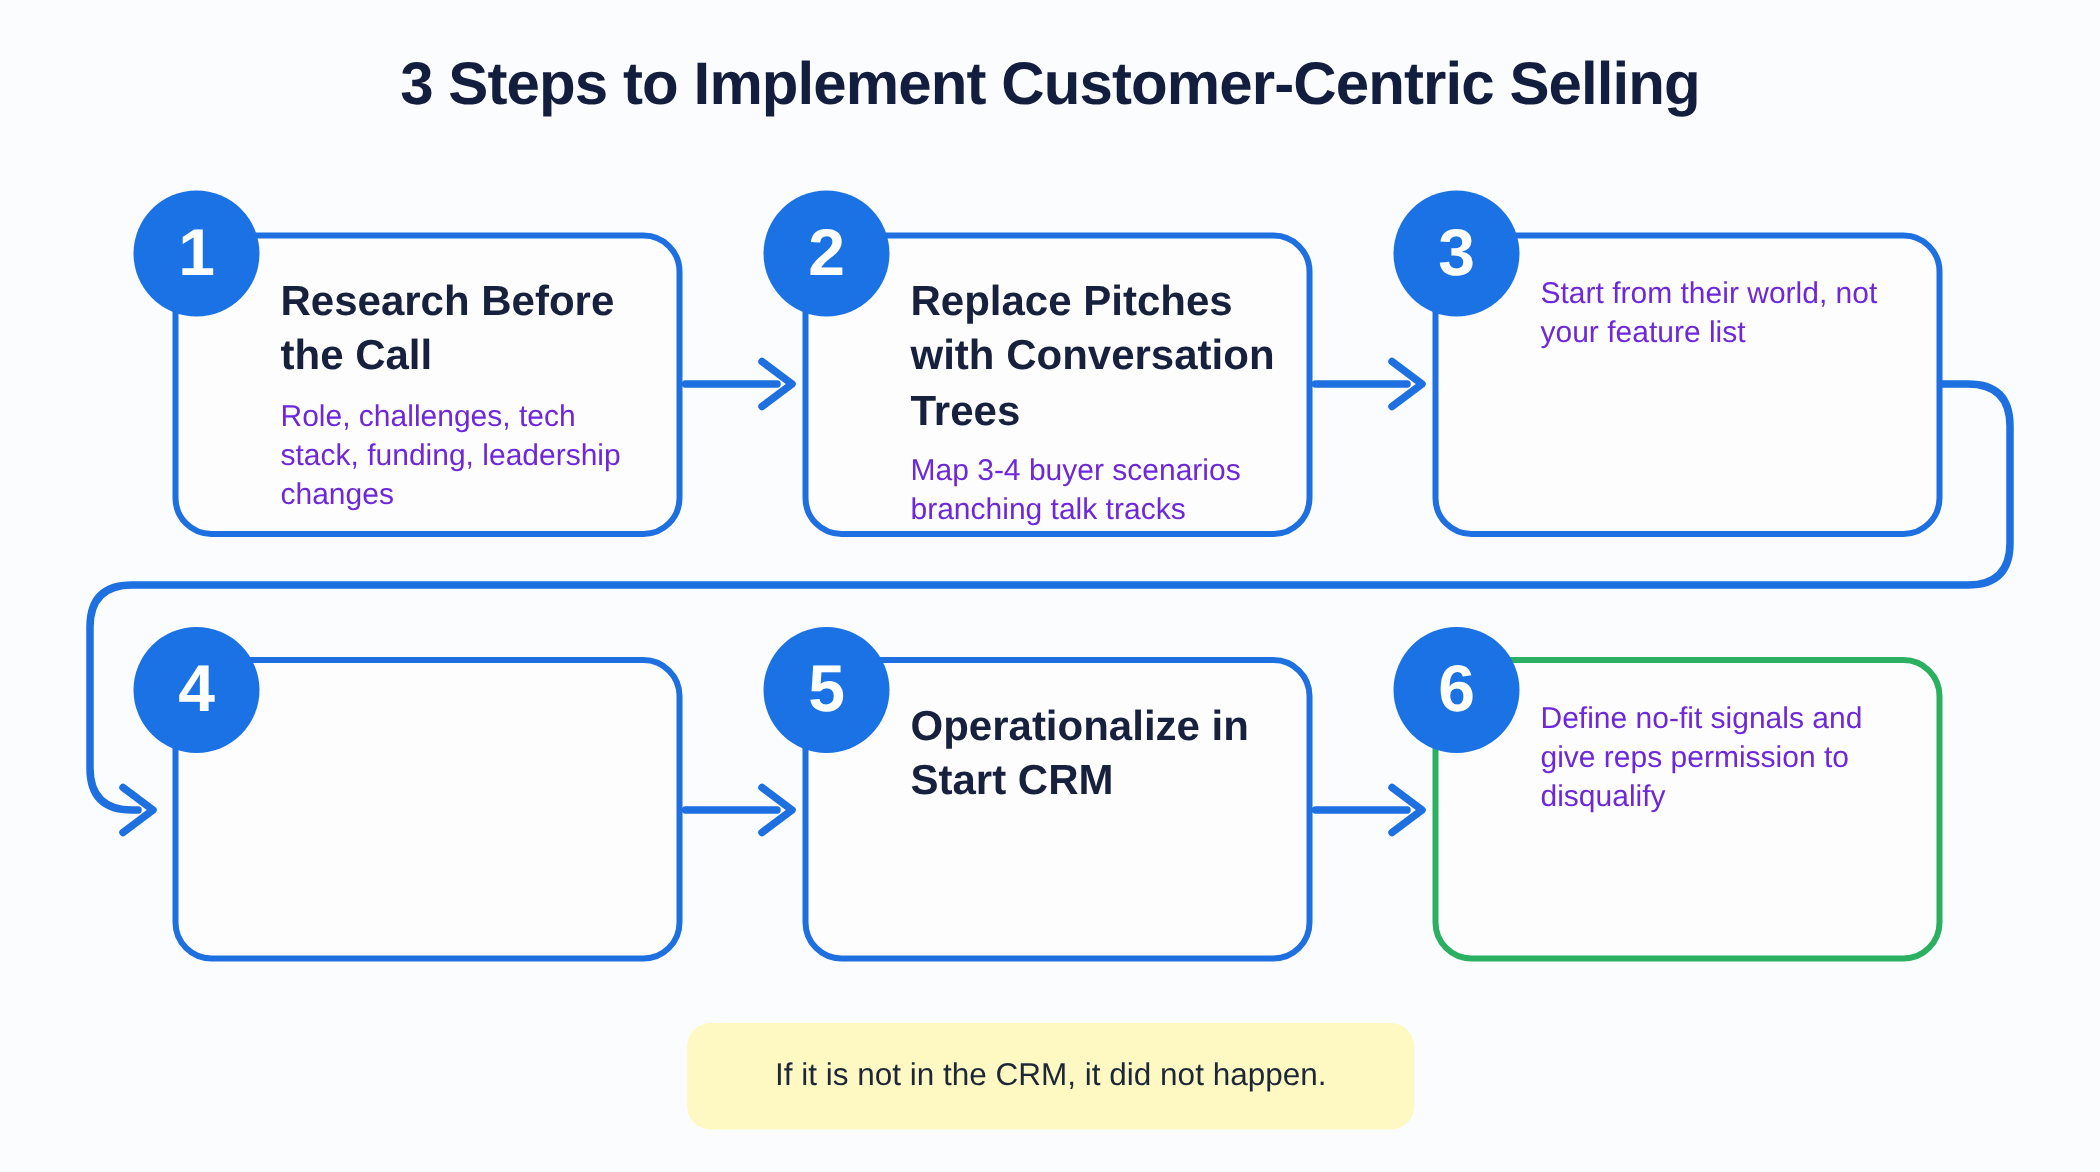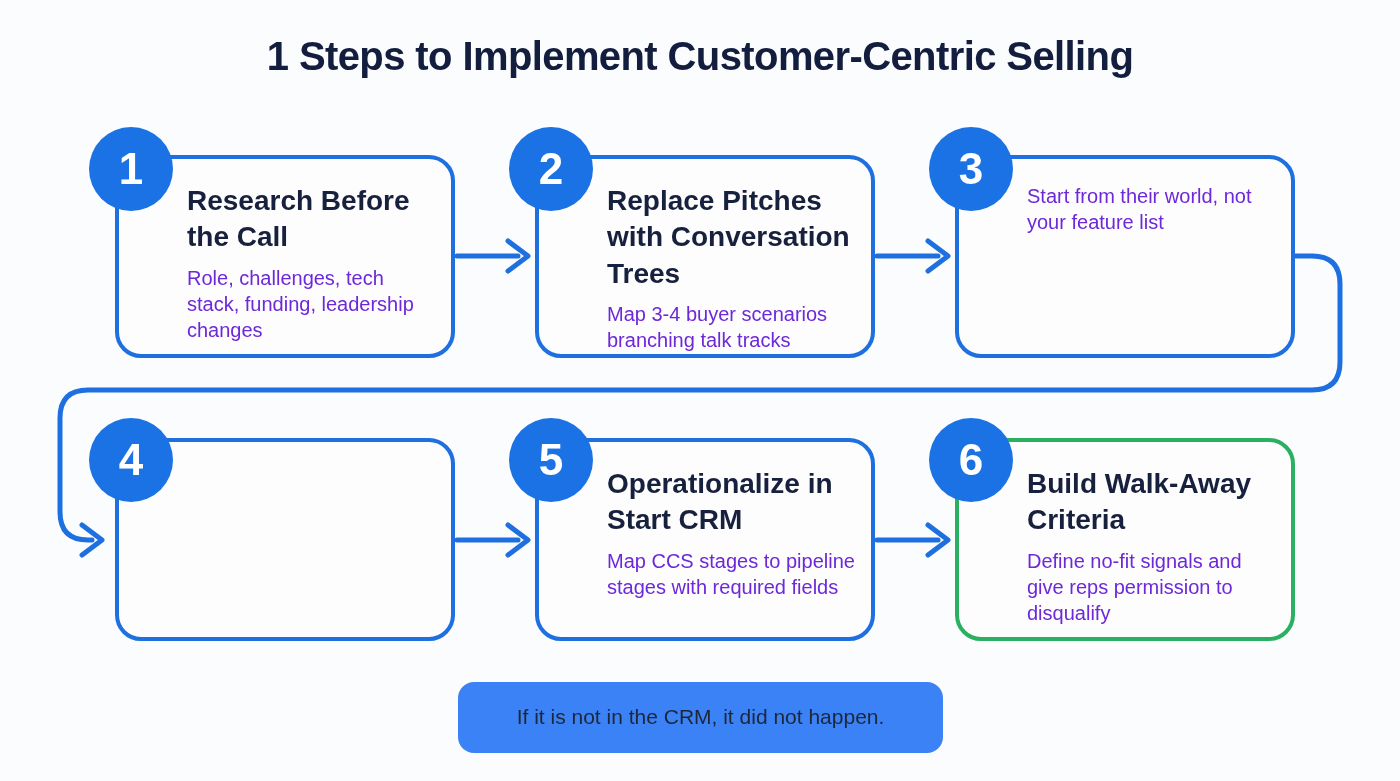--- a/index.html
+++ b/index.html
@@ -57,37 +57,37 @@
   .pos-2 { left:535px; top:155px; }
   .pos-3 { left:955px; top:155px; }
   .pos-4 { left:115px; top:438px; }
   .pos-5 { left:535px; top:438px; }
   .pos-6 { left:955px; top:438px; }
 
   .note-box {
     position:absolute; left:458px; top:682px;
     width:485px; height:71px;
     box-sizing:border-box;
-    background:#3b82f6;
+    background:#fef9c3;
     border-radius:16px;
     display:flex; flex-direction:column;
     align-items:center; justify-content:center;
     z-index:2;
   }
   .note-line {
     font-size:21px; line-height:1.43; color:#1e2737;
     white-space:nowrap;
   }
 </style>
 </head>
 <body>
 
 <div class="canvas">
 
-  <div class="main-title">1 Steps to Implement Customer-Centric Selling</div>
+  <div class="main-title">3 Steps to Implement Customer-Centric Selling</div>
 
   <svg class="connectors" width="1400" height="781" viewBox="0 0 1400 781" aria-hidden="true">
 
     <path d="M457 256 H518"></path>
     <path d="M508 241 L528 256 L508 271"></path>
 
     <path d="M877 256 H938"></path>
     <path d="M928 241 L948 256 L928 271"></path>
 
     <path d="M1295 256 H1312 Q1340 256 1340 284 V362 Q1340 390 1312 390 H88 Q60 390 60 418 V512 Q60 540 88 540 H92"></path>
@@ -124,28 +124,26 @@
   </div>
 
   <div class="card row2 pos-4">
     <div class="badge">4</div>
   </div>
 
   <div class="card row2 pos-5">
     <div class="badge">5</div>
     <div class="card-body">
       <p class="card-title">Operationalize in Start CRM</p>
-      <p class="card-desc">Map CCS stages to pipeline stages with required fields</p>
     </div>
   </div>
 
   <div class="card row2 green pos-6">
     <div class="badge">6</div>
     <div class="card-body">
-      <p class="card-title">Build Walk-Away Criteria</p>
       <p class="card-desc">Define no-fit signals and give reps permission to disqualify</p>
     </div>
   </div>
 
   <div class="note-box">
     <span class="note-line">If it is not in the CRM, it did not happen.</span>
   </div>
 
 </div>
 

